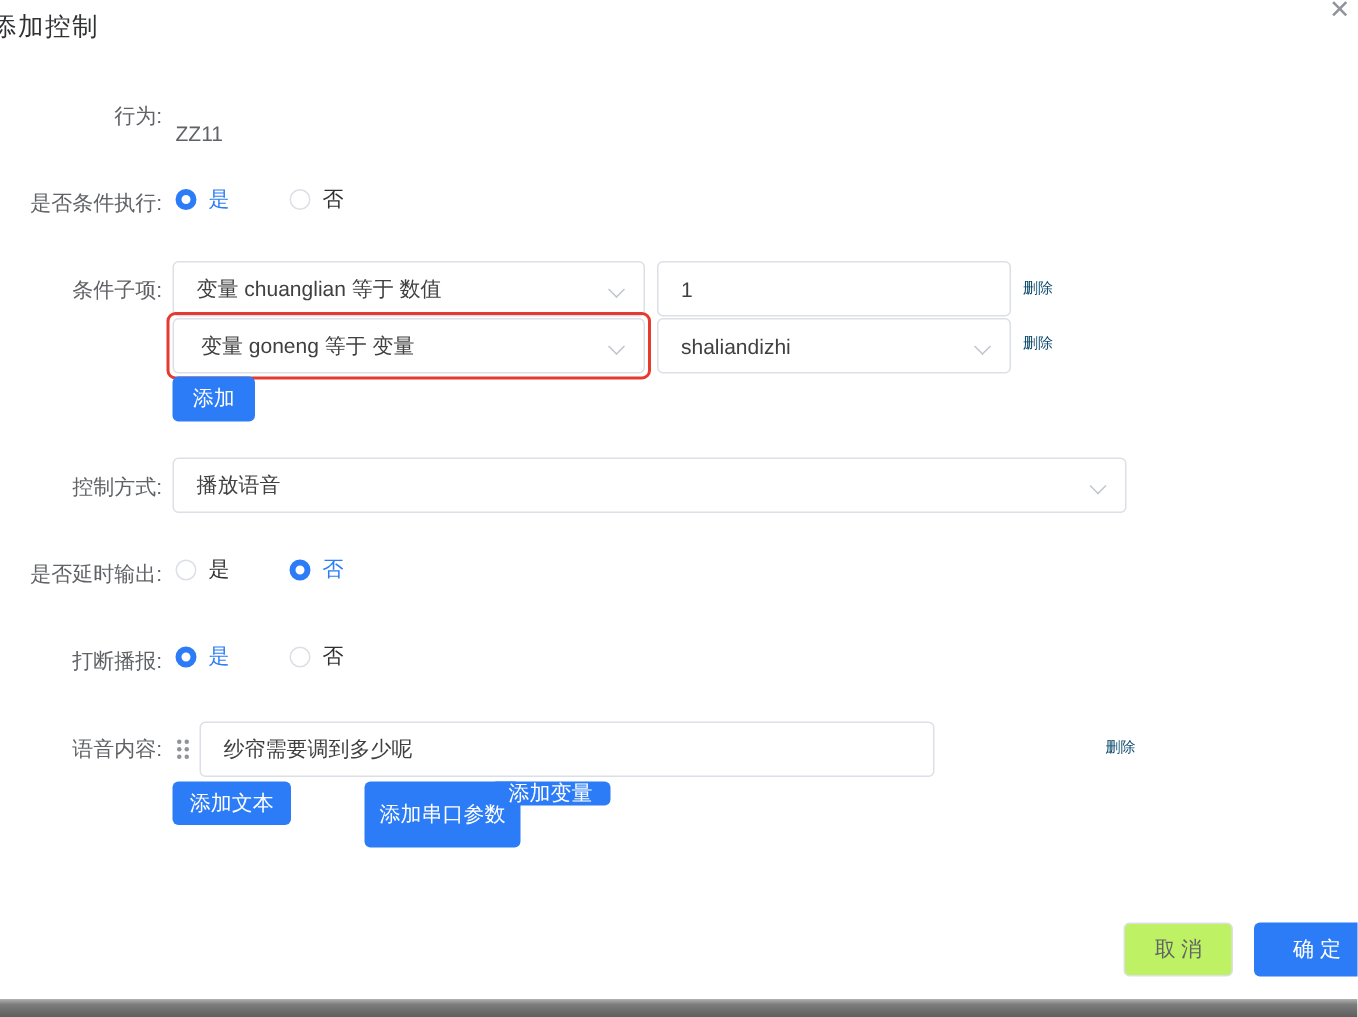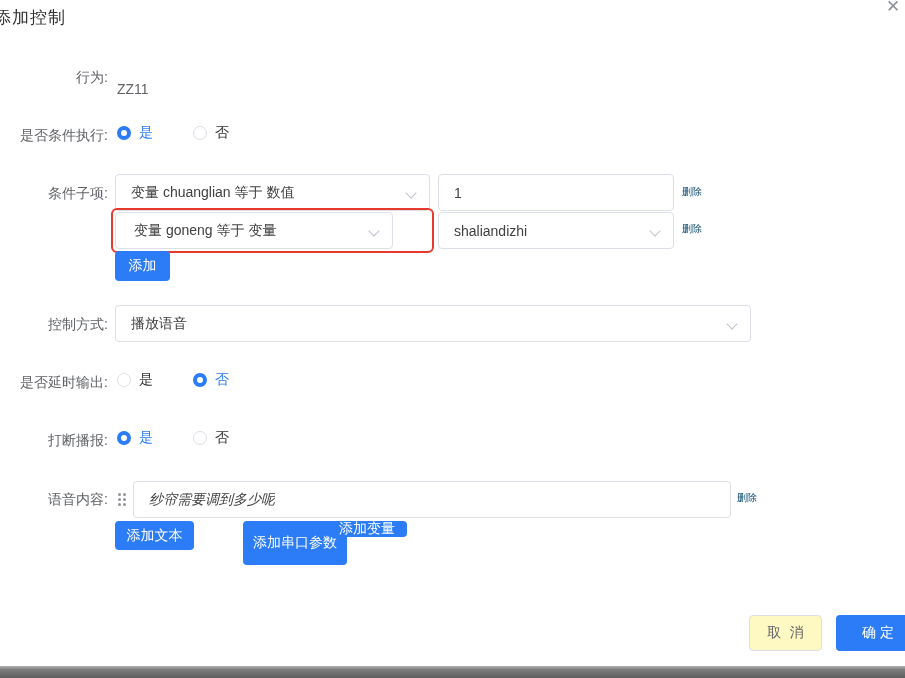--- a/index.html
+++ b/index.html
@@ -71,23 +71,23 @@
   
   .btn-primary {
     position: absolute; background: #2b7cf6; color: #fff;
     border: none; border-radius: 4px; font-size: 14px;
     font-family: inherit; cursor: pointer;
     display: flex; align-items: center; justify-content: center;
     white-space: nowrap;
     text-align: center;
   }
   .btn-plain {
-    position: absolute; background: #fef9c3; color: #606266;
+    position: absolute; background: #bef264; color: #606266;
     border: 1px solid #dcdfe6; border-radius: 4px; font-size: 14px;
-    font-family: Liberation Mono, monospace; cursor: pointer;
+    font-family: Liberation Serif, serif; cursor: pointer;
     display: flex; align-items: center; justify-content: center;
     white-space: nowrap;
   }
   .link {
     position: absolute; color: #0c4a6e; font-size: 10px;
     cursor: pointer; white-space: nowrap;
   }
 
   .drag-handle { position: absolute; cursor: grab; }
 
@@ -122,21 +122,21 @@
   <div class="form-label" style="top:185px;">条件子项:</div>
   <div class="ctl" style="left:115px; top:174px; width:315px;">
     <span class="val">变量 chuanglian 等于 数值</span>
     <span class="chevron"></span>
   </div>
   <div class="ctl input-box" style="left:438px; top:174px; width:236px;">
     <span class="val">1</span>
   </div>
   <div class="link" style="left:682px; top:185px;">删除</div>
 
-  <div class="ctl" style="left:115px; top:212px; width:278px;padding-left:18px;">
+  <div class="ctl" style="left:115px; top:212px; width:315px;padding-left:18px;">
     <span class="val">变量 goneng 等于 变量</span>
     <span class="chevron"></span>
   </div>
   <div class="red-outline" style="left:111px; top:208px; width:323px; height:45px;"></div>
   <div class="ctl" style="left:438px; top:212px; width:236px;">
     <span class="val">shaliandizhi</span>
     <span class="chevron"></span>
   </div>
   <div class="link" style="left:682px; top:222px;">删除</div>
 
@@ -178,21 +178,21 @@
       <g fill="#909399">
         <circle cx="2.5" cy="2.5" r="1.5"></circle>
           <circle cx="7.5" cy="2.5" r="1.5"></circle>
         <circle cx="2.5" cy="7.5" r="1.5"></circle>
           <circle cx="7.5" cy="7.5" r="1.5"></circle>
         <circle cx="2.5" cy="12.5" r="1.5"></circle>
           <circle cx="7.5" cy="12.5" r="1.5"></circle>
       </g>
     </svg>
   </div>
-  <div class="ctl input-box" style="left:133px; top:481px; width:598px;font-style:italic;">
+  <div class="ctl input-box" style="left:133px; top:481px; width:490px;">
     <span class="val">纱帘需要调到多少呢</span>
   </div>
   <div class="link" style="left:737px; top:491px;">删除</div>
 
   <button class="btn-primary" style="left:115px; top:521px; width:79px; height:29px;">添加文本</button>
   <button class="btn-primary" style="left:209px; top:521px; width:104px; height:44px;margin-left:34px;">添加串口参数</button>
   <button class="btn-primary" style="left:327px; top:521px; width:80px; height:16px;">添加变量</button>
 
   <button class="btn-plain" style="left:749px; top:615px; width:73px; height:36px;">取 消</button>
   <button class="btn-primary" style="left:836px; top:615px; width:84px; height:36px;">确 定</button>

